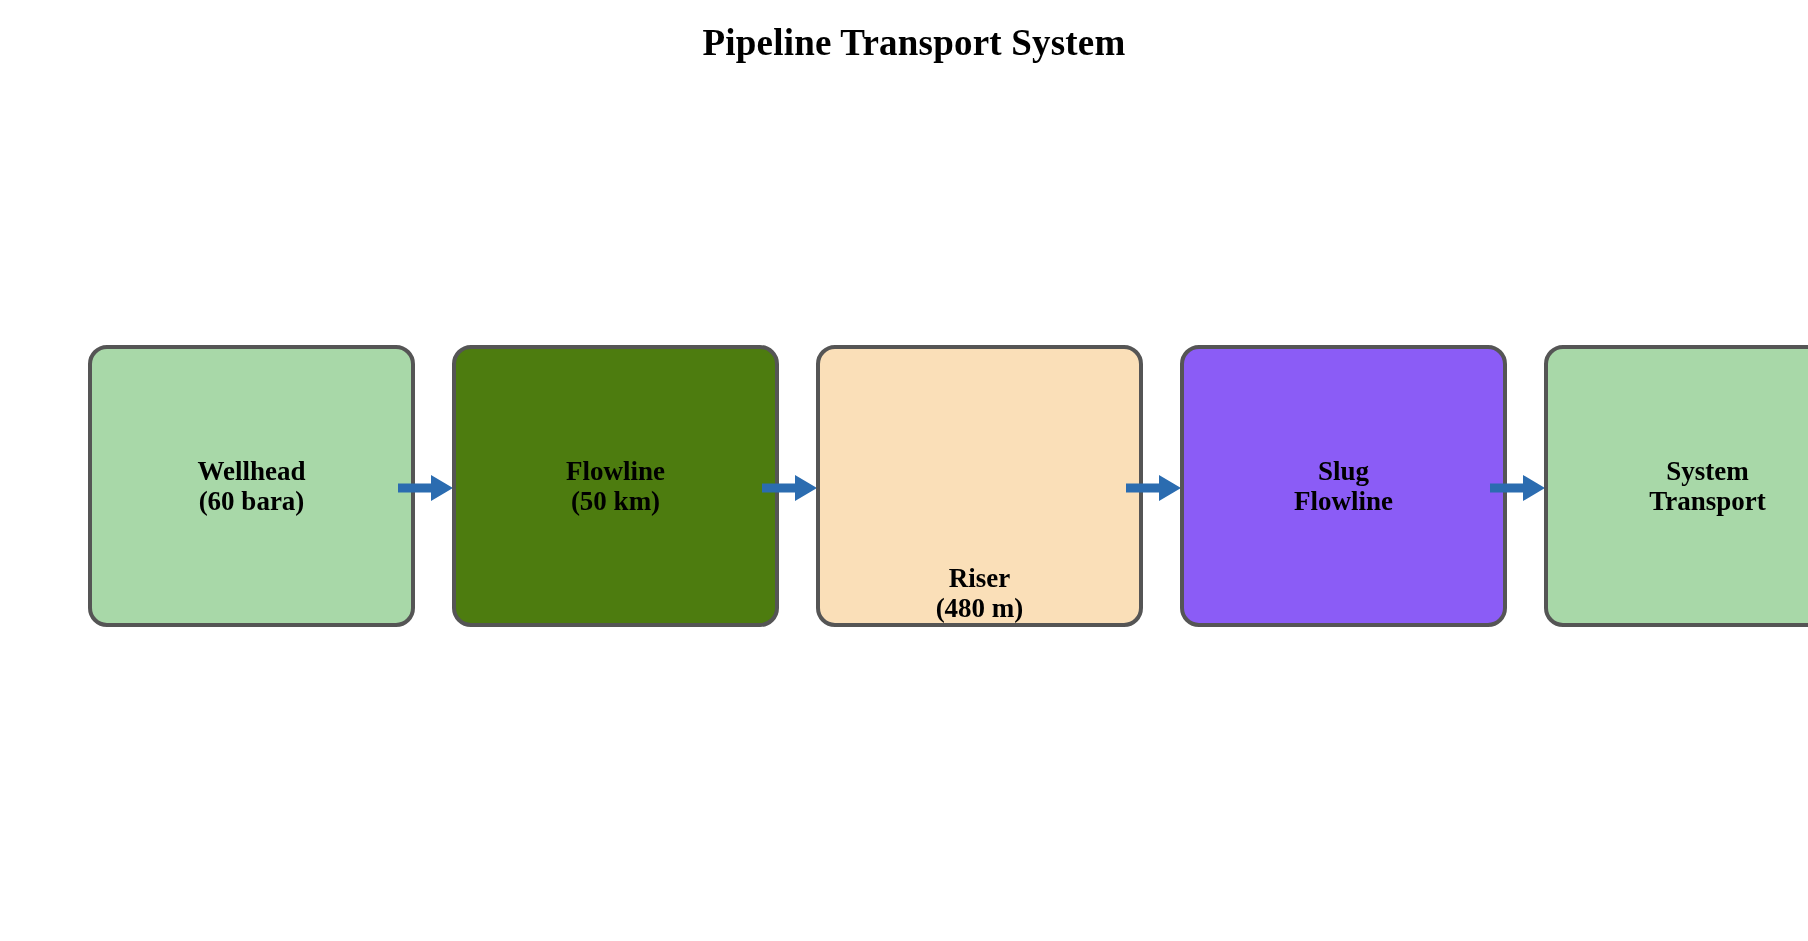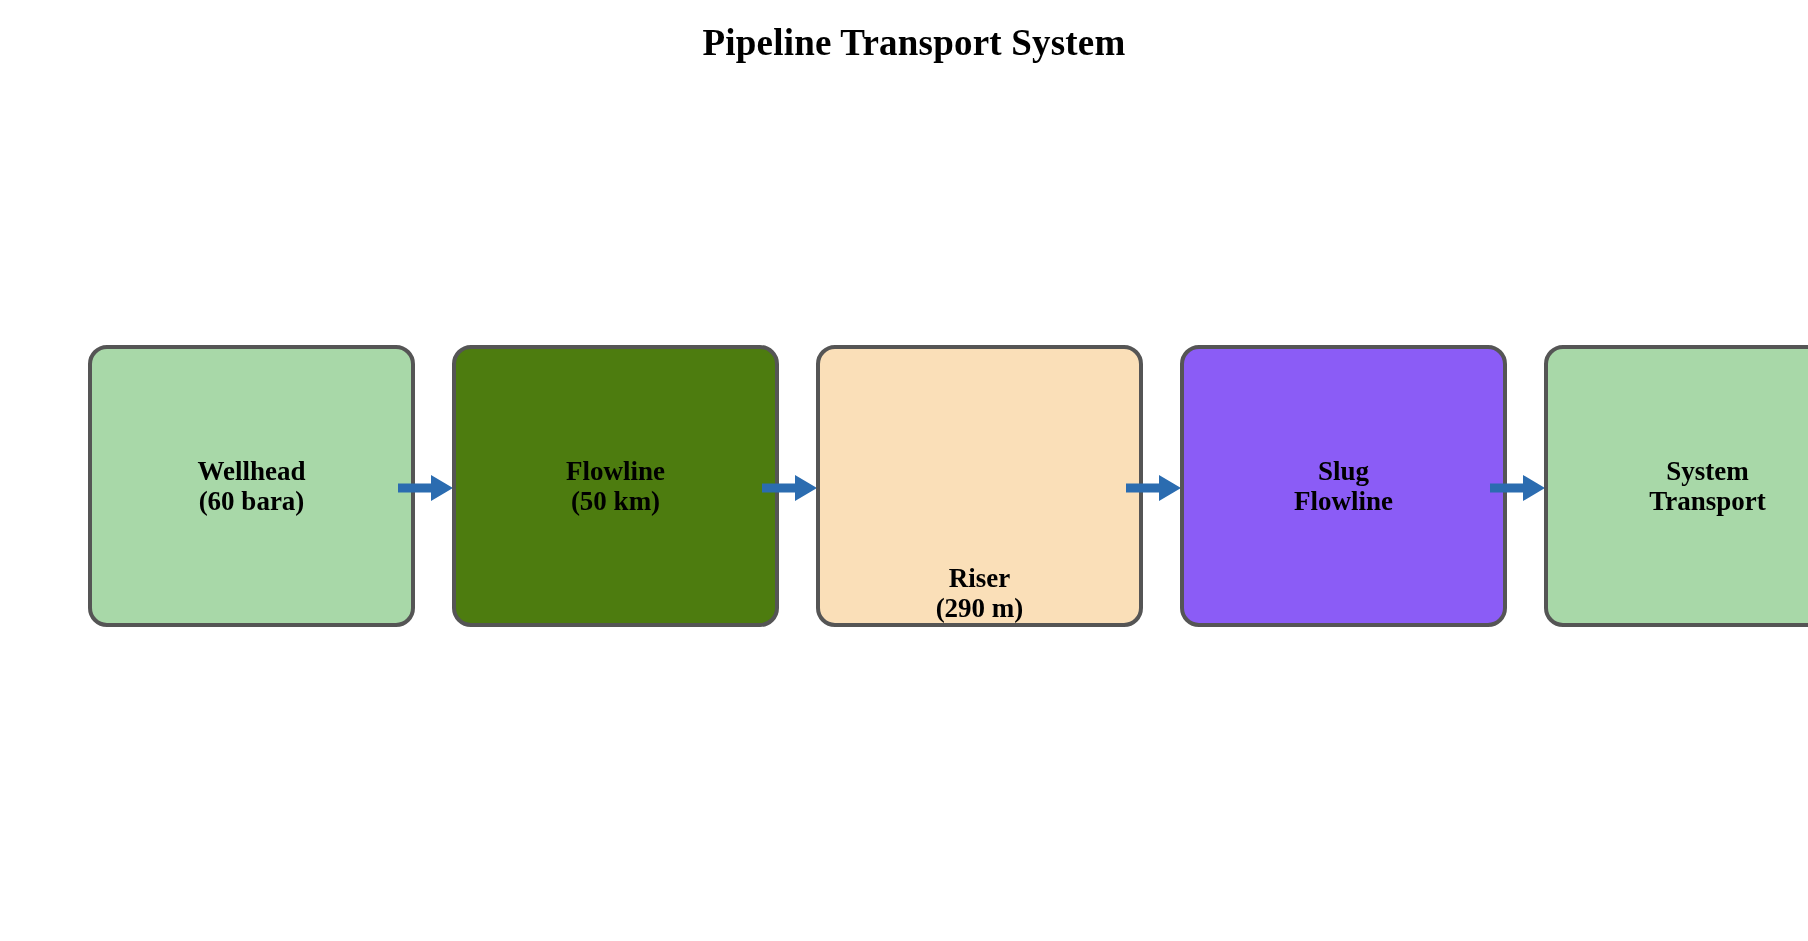--- a/index.html
+++ b/index.html
@@ -109,21 +109,21 @@
 
     <div class="flow-arrow" style="left:762px;">
       <svg width="56" height="32" viewBox="0 0 56 32" xmlns="http://www.w3.org/2000/svg">
         <path d="M0 11.5 L33 11.5 L33 3 L55 16 L33 29 L33 20.5 L0 20.5 Z" fill="#2b6cb0"></path>
       </svg>
     </div>
 
     <div class="node-box" style="left:816px; background:#fadfb8;align-items:flex-end;">
       <div class="node-label">
         <span>Riser</span>
-        <span class="sub">(290 m)</span>
+        <span class="sub">(480 m)</span>
       </div>
     </div>
 
     <div class="flow-arrow" style="left:1126px;">
       <svg width="56" height="32" viewBox="0 0 56 32" xmlns="http://www.w3.org/2000/svg">
         <path d="M0 11.5 L33 11.5 L33 3 L55 16 L33 29 L33 20.5 L0 20.5 Z" fill="#2b6cb0"></path>
       </svg>
     </div>
 
     <div class="node-box" style="left:1180px; background:#8b5cf6;">

